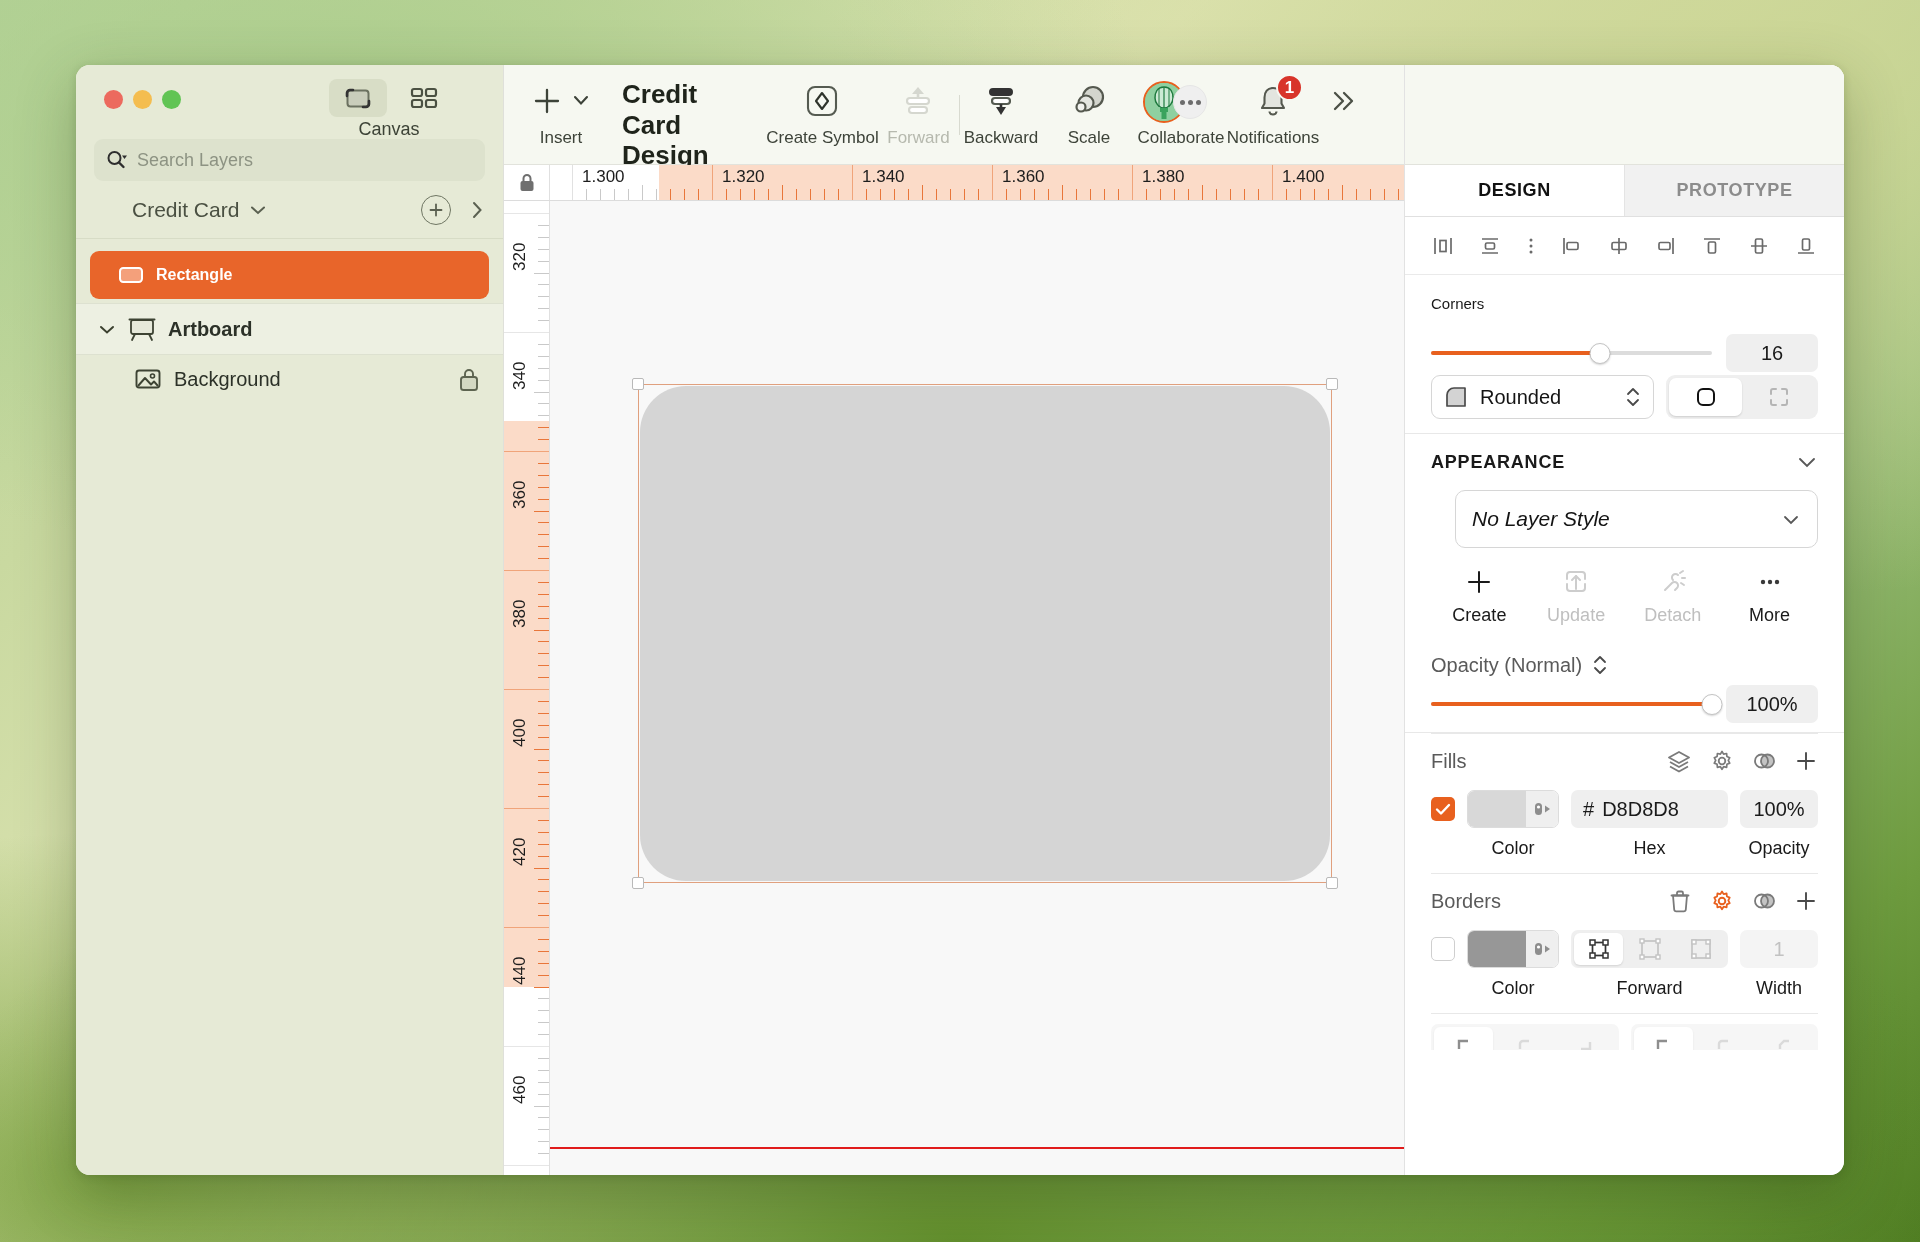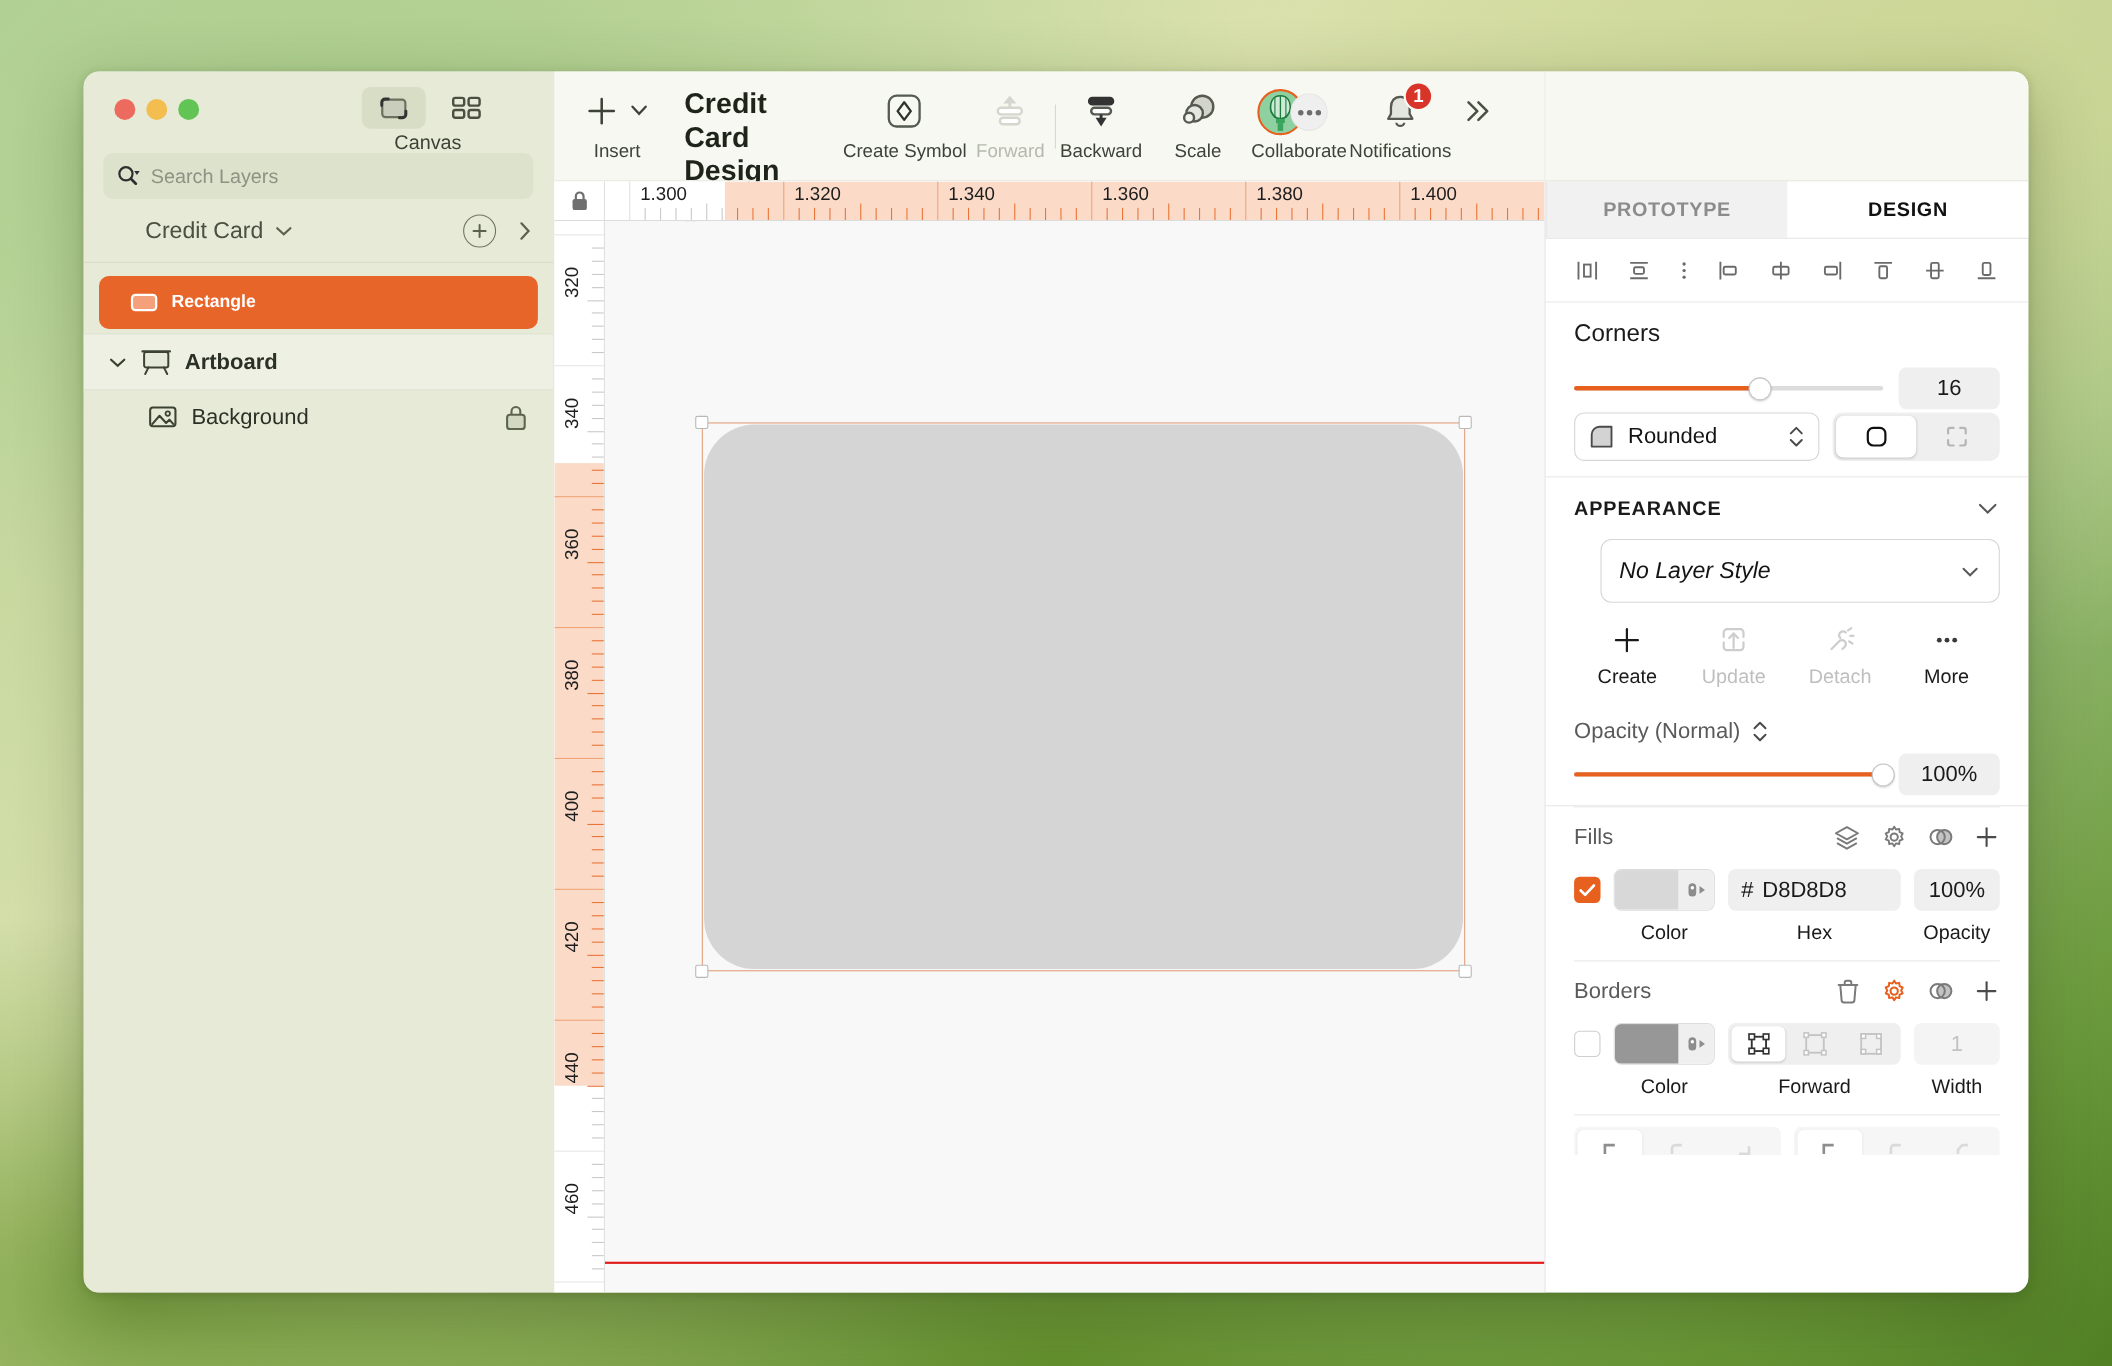--- a/index.html
+++ b/index.html
@@ -238,21 +238,21 @@
     padding: 0 26px;
     border-bottom: 1px solid #eaeaea;
   }
 
   .sec { padding: 0 26px; }
   .sec-head {
     height: 56px; display: flex; align-items: center;
     justify-content: space-between;
   }
   .sec-title { font-size: 18px; font-weight: bold; letter-spacing: .8px; color: #1a1a1a; }
-  .sec-title.plain { font-weight: normal; font-size: 22px; letter-spacing: 0; }
+  .sec-title.plain { font-weight: normal; font-size: 15px; letter-spacing: 0; }
   .sec-sub { font-size: 20px; color: #5a5a5a; }
 
   .slider-row { display: flex; align-items: center; gap: 14px; height: 44px; }
   .slider { flex: 1; position: relative; height: 20px; display:flex; align-items:center; }
   .strack { height: 4px; width: 100%; border-radius: 2px; background: #dcdcdc; }
   .sfill { position: absolute; left:0; height: 4px; border-radius: 2px; background: #e8601e; }
   .sknob {
     position: absolute; width: 21px; height: 21px; border-radius: 50%;
     background: #fff; border: 1px solid #c4c4c4; box-shadow: 0 1px 2px rgba(0,0,0,.18);
     transform: translateX(-50%);
@@ -758,22 +758,22 @@
         <div class="red-guide" style="top:946px;"></div>
       </div>
     </div>
   </div>
 
   <div class="inspector">
 
     <div class="insp-titlebar"></div>
 
     <div class="tabs">
+      <div class="tab active">DESIGN</div>
       <div class="tab inactive">PROTOTYPE</div>
-      <div class="tab active">DESIGN</div>
     </div>
 
     <div class="align-row">
       <svg width="24" height="22" viewBox="0 0 24 22">
         <line x1="4" y1="3" x2="4" y2="19" stroke="#6a6a6a" stroke-width="1.7"></line>
         <line x1="20" y1="3" x2="20" y2="19" stroke="#6a6a6a" stroke-width="1.7"></line>
         <rect x="9" y="5.5" width="6" height="11" fill="none" stroke="#6a6a6a" stroke-width="1.7"></rect>
       </svg>
       <svg width="24" height="22" viewBox="0 0 24 22">
         <line x1="4" y1="4" x2="20" y2="4" stroke="#6a6a6a" stroke-width="1.7"></line>

